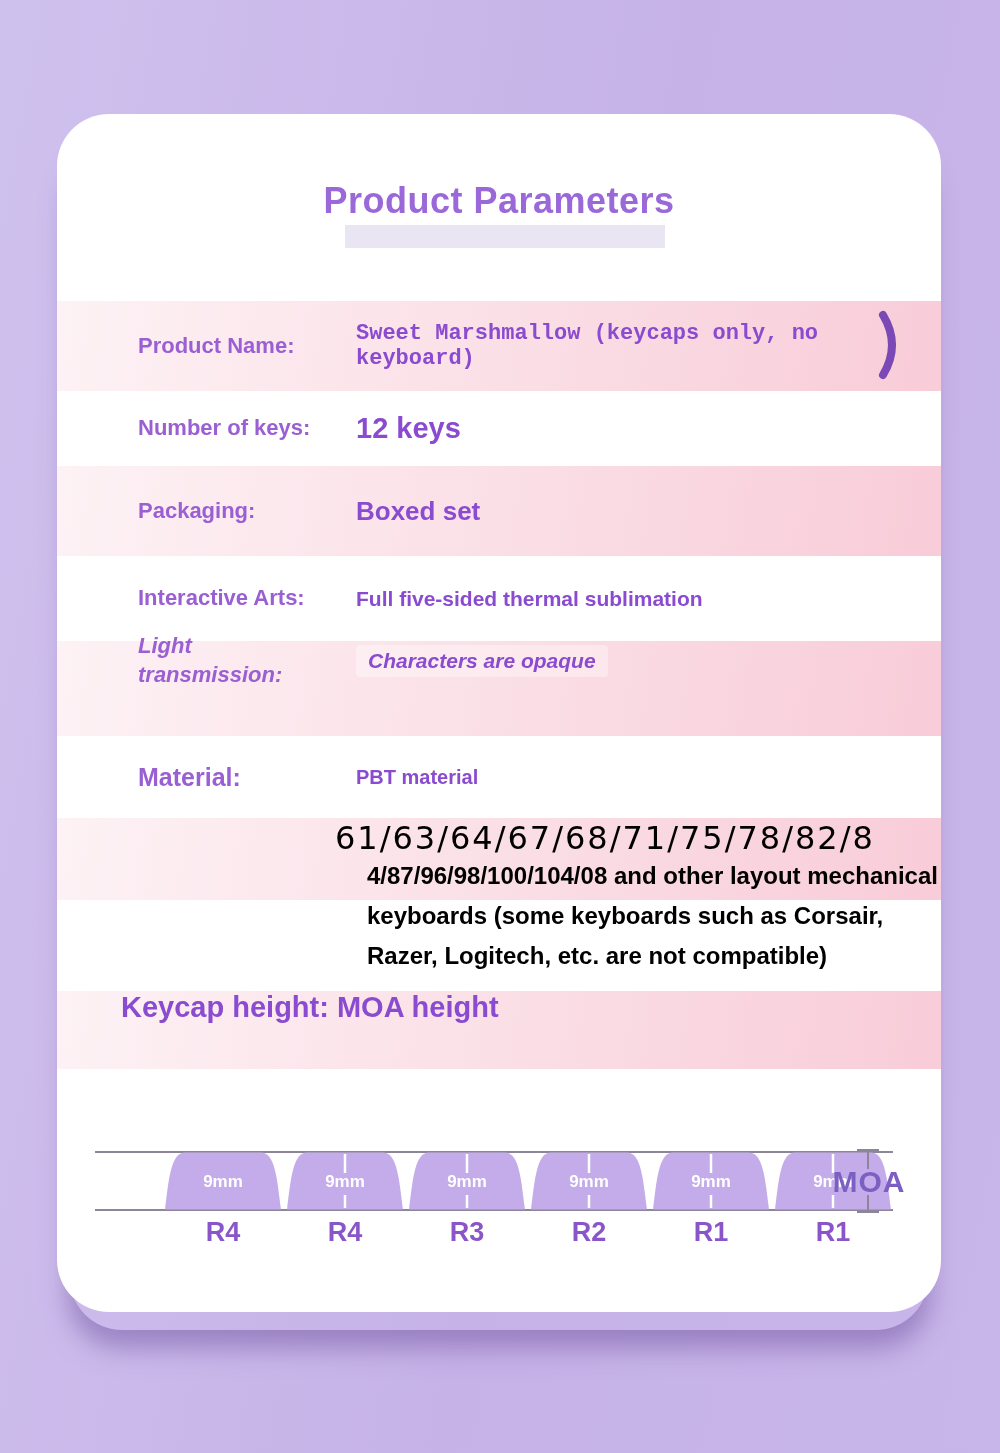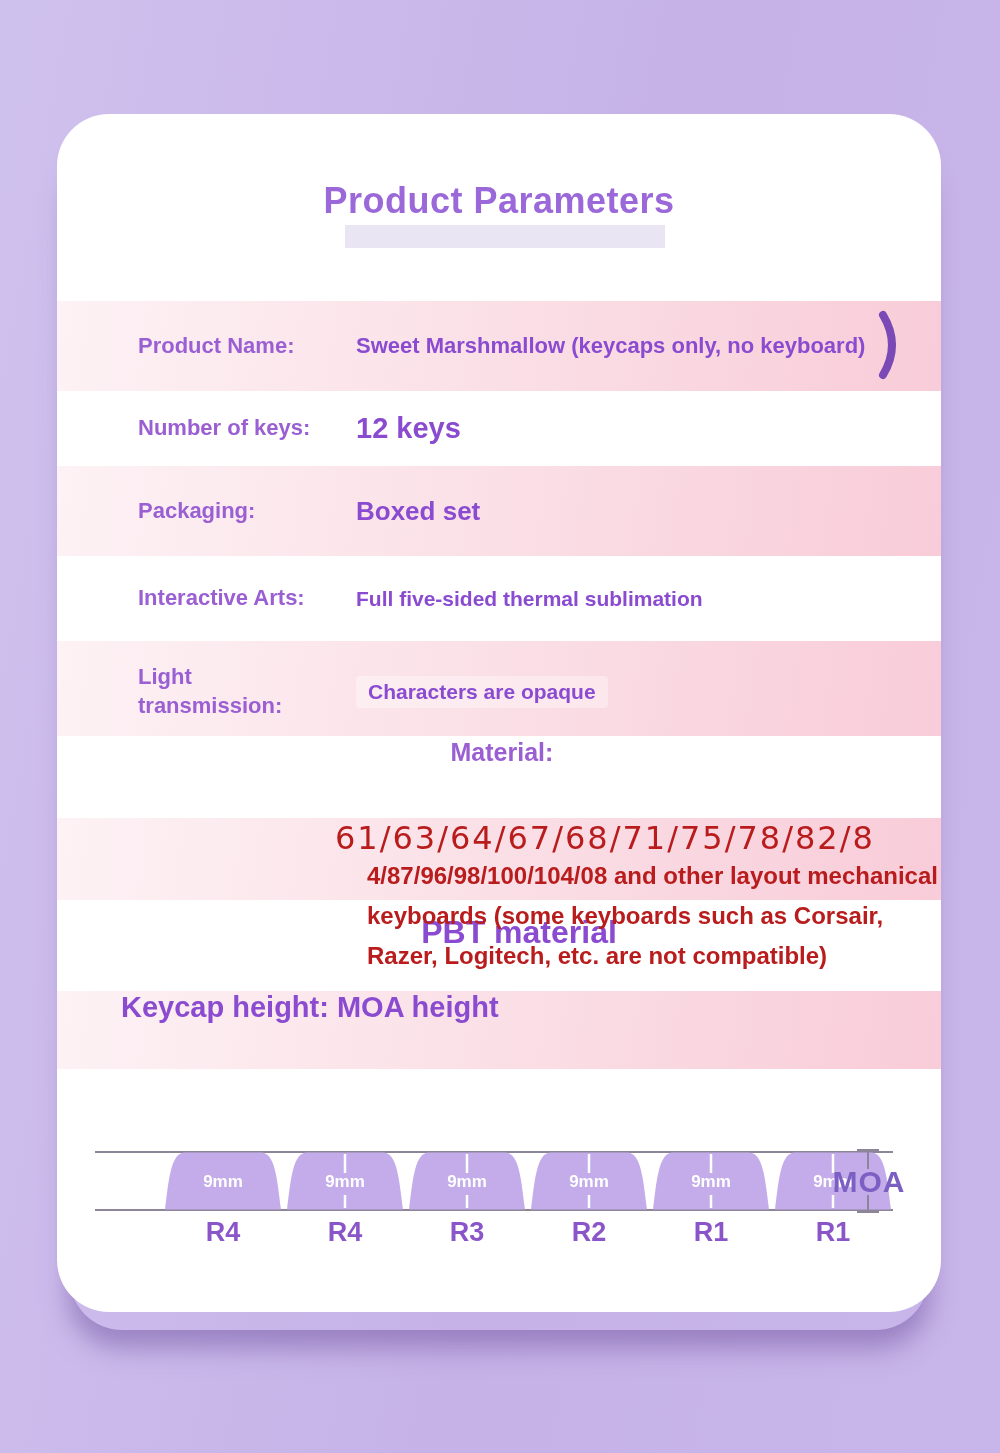--- a/index.html
+++ b/index.html
@@ -28,29 +28,29 @@
   .band {
     position:absolute; left:0; width:100%;
     background:linear-gradient(98deg,#fdf2f5 0%,#f8ccd8 100%);
   }
   .prow { position:absolute; left:0; right:0; display:flex; align-items:center; }
   .lbl {
     margin-left:81px; width:178px; flex:0 0 178px;
     font-weight:700; font-size:22px; line-height:1.3; color:#9a5fd2;
   }
   .val { margin-left:40px; font-weight:700; color:#8a4bd0; }
-  .v-name  { font-size:22px; }
+  .v-name  { font-size:22px;font-family:Liberation Mono, monospace; }
   .v-keys  { font-size:29px; }
   .v-pack  { font-size:26px; }
   .v-arts  { font-size:21px; }
   .v-light { font-size:21px; background:rgba(255,255,255,0.35); padding:4px 12px; border-radius:4px; }
   .lbl-material { font-size:25px; }
-  .v-material  { font-size:32px; }
+  .v-material  { font-size:20px; }
   .adapt-block {
-    position:absolute; left:278px; top:706px; width:600px; color:#b91c1c;
+    position:absolute; left:278px; top:706px; width:600px; color:#000000;
   }
   .adapt-line1 {
     font-weight:400; font-size:32px; line-height:36px; letter-spacing:2px;
     font-family:"DejaVu Sans",sans-serif;
   }
   .adapt-rest { font-weight:700; font-size:24px; line-height:40px; width:588px;margin-left:32px; }
   .section-heading {
     position:absolute; left:0; right:0; top:877px; height:78px;
     display:flex; 
   }
@@ -94,26 +94,26 @@
     <div class="prow" style="top:352px;height:90px;">
       <span class="lbl">Packaging:</span>
       <span class="val v-pack">Boxed set</span>
     </div>
 
     <div class="prow" style="top:442px;height:85px;">
       <span class="lbl">Interactive Arts:</span>
       <span class="val v-arts">Full five-sided thermal sublimation</span>
     </div>
 
-    <div class="prow" style="top:530px;height:95px;">
+    <div class="prow" style="top:499px;height:95px;font-style:italic;">
       <span class="lbl">Light transmission:</span>
       <span class="val v-light">Characters are opaque</span>
     </div>
 
-    <div class="prow" style="top:622px;height:82px;flex-direction:column;">
+    <div class="prow" style="top:622px;height:82px;">
       <span class="lbl lbl-material">Material:</span>
       <span class="val v-material">PBT material</span>
     </div>
 
     <div class="adapt-block">
       <div class="adapt-line1">61/63/64/67/68/71/75/78/82/8</div>
       <div class="adapt-rest">4/87/96/98/100/104/08 and other layout mechanical keyboards (some keyboards such as Corsair, Razer, Logitech, etc. are not compatible)</div>
     </div>
 
     <div class="section-heading">

